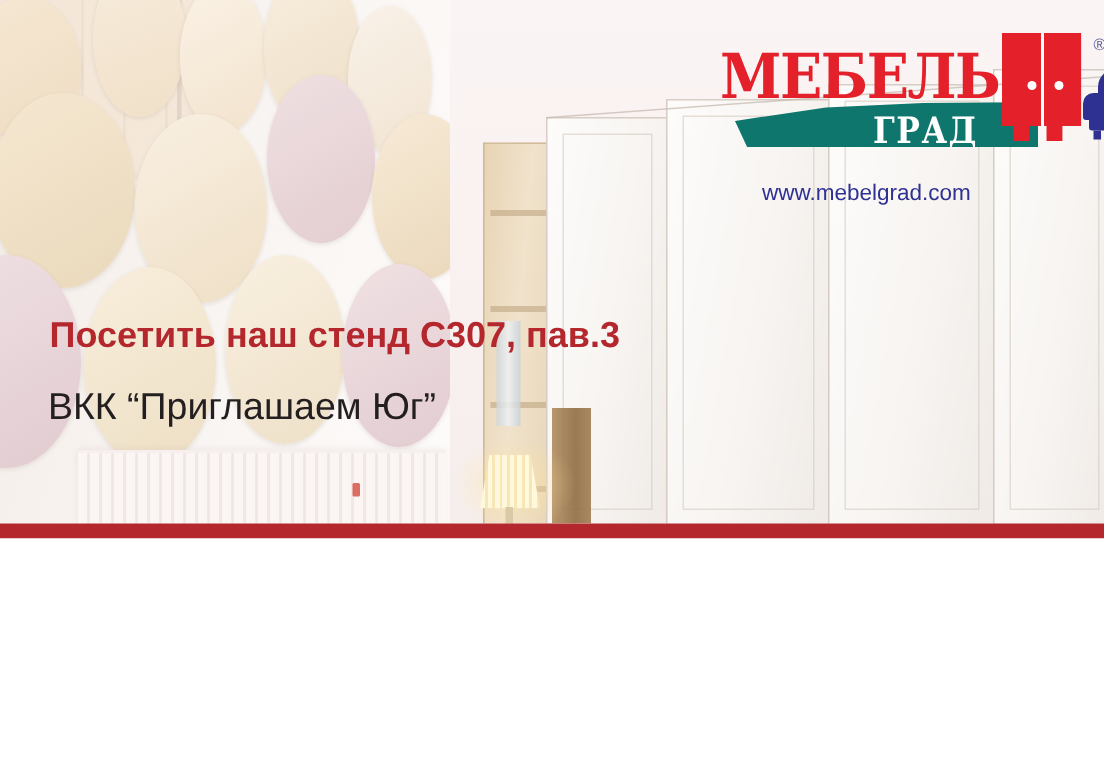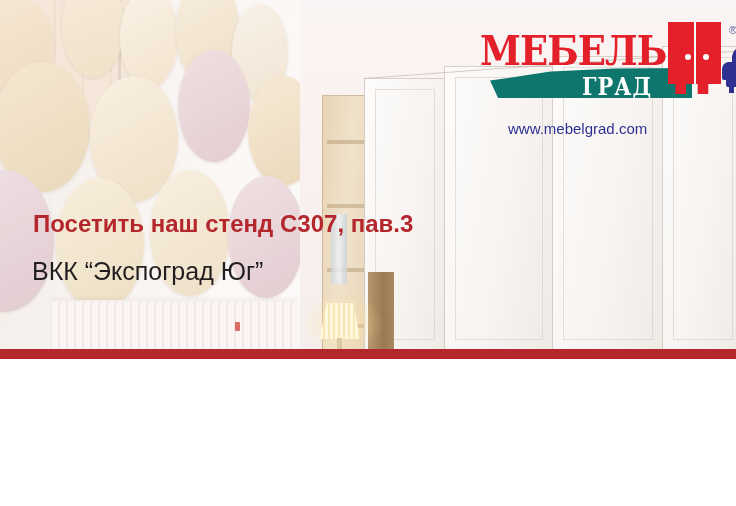--- a/index.html
+++ b/index.html
@@ -225,21 +225,21 @@
           <div class="chair-hl"></div>
         <div class="chair-armL"></div>
         <div class="chair-seat"></div>
           <div class="chair-legL"></div>
       </div>
       <div class="reg">®</div>
     </div>
     <div class="site">www.mebelgrad.com</div>
 
     <div class="subhead">Посетить наш стенд С307, пав.3</div>
-    <div class="venue">ВКК “Экспоград Юг”</div>
+    <div class="venue">ВКК “Приглашаем Юг”</div>
   </div>
 
   <div class="divider"></div>
 
   <div class="bottom">
 
     
 
     
     

